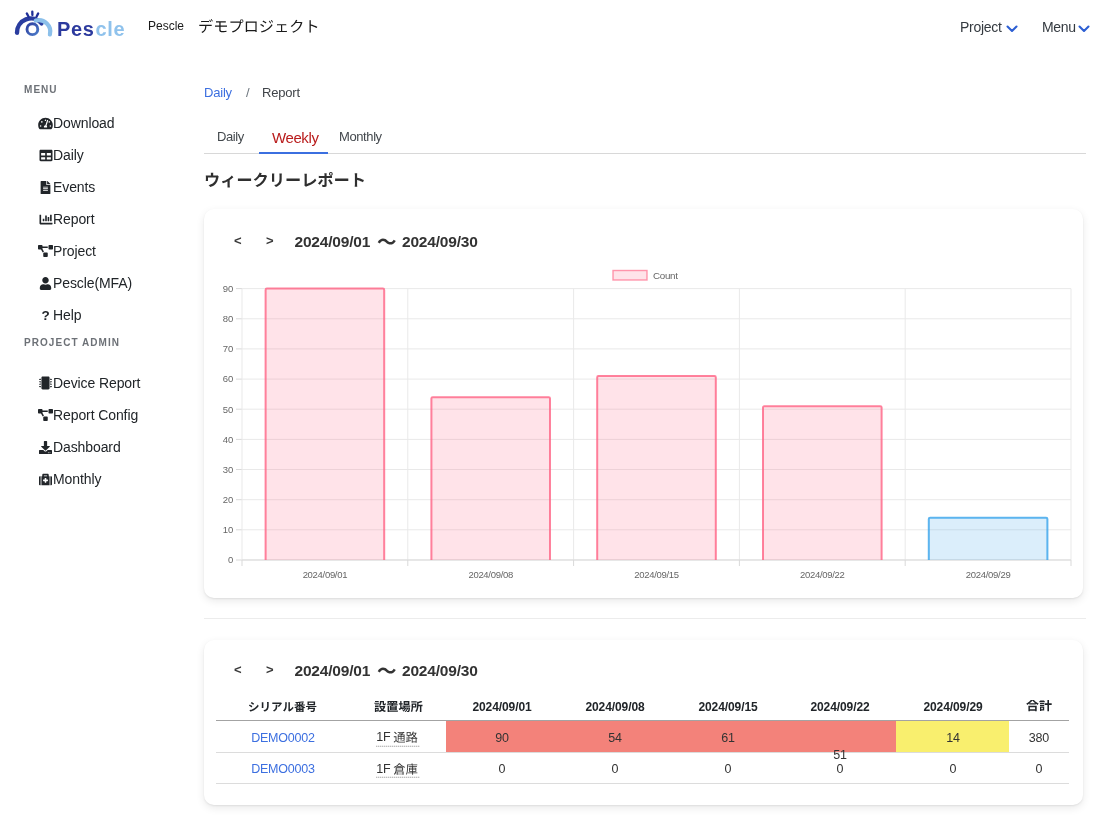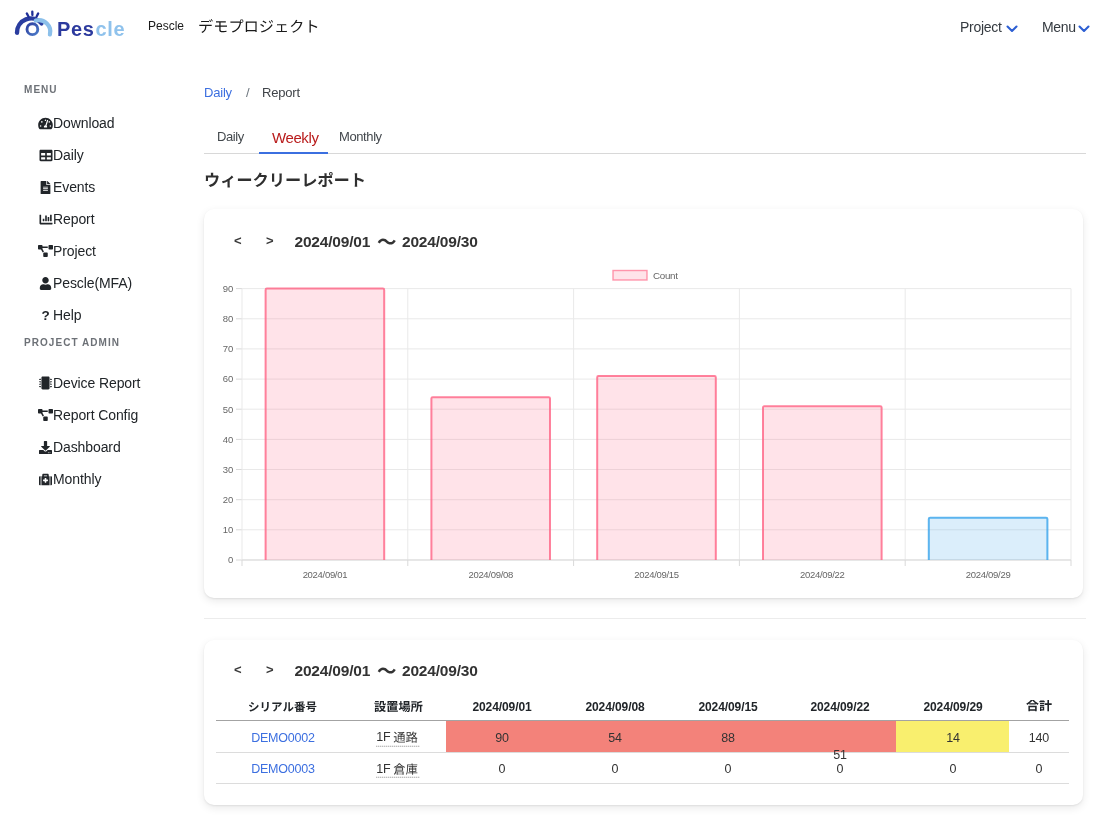--- a/index.html
+++ b/index.html
@@ -247,24 +247,24 @@
       <div class="cc th" style="left:524px;top:67px">2024/09/15</div>
       <div class="cc th" style="left:636px;top:67px">2024/09/22</div>
       <div class="cc th" style="left:749px;top:67px">2024/09/29</div>
 
 <div class="cc link" style="left:79px;top:97.5px">DEMO0002</div>
 <div class="cc" style="left:194px;top:98px"><span style="border-bottom:1px dotted #888;padding-bottom:1.5px;display:inline-flex;align-items:baseline">1F&nbsp;<svg width="26" height="13" viewBox="0 0 26 13" style="align-self:flex-end">
             <path d="M3.2 5.5V9.9H2.3V6.4H0.5V5.5ZM3.2 9.5Q3.6 10.2 4.4 10.5Q5.2 10.8 6.3 10.9Q6.8 10.9 7.5 10.9Q8.3 10.9 9.1 10.9Q9.9 10.9 10.6 10.9Q11.4 10.8 12.0 10.8Q11.9 10.9 11.9 11.1Q11.8 11.2 11.7 11.4Q11.7 11.6 11.7 11.7Q11.1 11.7 10.4 11.8Q9.7 11.8 9.0 11.8Q8.2 11.8 7.5 11.8Q6.8 11.8 6.3 11.7Q5.1 11.7 4.2 11.4Q3.4 11.0 2.8 10.3Q2.3 10.7 1.8 11.1Q1.3 11.5 0.8 11.9L0.4 11.0Q0.8 10.7 1.4 10.3Q1.9 9.9 2.4 9.5ZM0.7 1.5 1.4 0.9Q1.8 1.2 2.2 1.6Q2.6 1.9 2.9 2.3Q3.3 2.6 3.5 2.9L2.8 3.6Q2.6 3.3 2.2 2.9Q1.9 2.5 1.5 2.2Q1.1 1.8 0.7 1.5ZM5.6 2.7 6.2 2.2Q6.8 2.4 7.5 2.7Q8.1 3.0 8.7 3.2Q9.3 3.5 9.8 3.8L9.1 4.4Q8.8 4.1 8.2 3.8Q7.6 3.5 6.9 3.2Q6.2 3.0 5.6 2.7ZM4.5 3.8H10.8V4.5H5.3V10.1H4.5ZM10.4 3.8H11.3V9.2Q11.3 9.6 11.2 9.7Q11.1 9.9 10.9 10.0Q10.6 10.1 10.2 10.1Q9.8 10.2 9.2 10.2Q9.2 10.0 9.1 9.8Q9.0 9.6 8.9 9.4Q9.4 9.4 9.7 9.4Q10.1 9.4 10.2 9.4Q10.3 9.4 10.4 9.4Q10.4 9.3 10.4 9.2ZM4.5 1.2H10.6V1.9H4.5ZM4.9 5.6H10.7V6.2H4.9ZM4.9 7.4H10.7V8.1H4.9ZM7.4 4.1H8.2V10.1H7.4ZM10.3 1.2H10.5L10.7 1.1L11.3 1.6Q10.9 2.0 10.3 2.3Q9.8 2.7 9.2 3.0Q8.6 3.3 8.1 3.6Q8.0 3.5 7.8 3.3Q7.7 3.1 7.6 3.0Q8.1 2.8 8.6 2.6Q9.1 2.3 9.6 2.0Q10.0 1.6 10.3 1.4Z M18.8 10.7H22.9V11.5H18.8ZM19.4 1.9H22.7V2.7H19.4ZM18.5 7.5H23.3V11.9H22.4V8.3H19.3V12.0H18.5ZM22.3 1.9H22.5L22.7 1.9L23.3 2.1Q22.9 3.3 22.3 4.2Q21.8 5.2 21.0 5.9Q20.3 6.7 19.4 7.2Q18.6 7.8 17.7 8.2Q17.6 8.0 17.5 7.8Q17.3 7.6 17.2 7.5Q18.0 7.2 18.8 6.6Q19.6 6.1 20.3 5.4Q21.0 4.7 21.5 3.9Q22.0 3.1 22.3 2.1ZM19.6 0.7 20.5 0.9Q20.2 1.7 19.9 2.5Q19.5 3.3 19.0 3.9Q18.6 4.6 18.0 5.1Q18.0 5.0 17.8 4.9Q17.7 4.8 17.6 4.7Q17.4 4.6 17.3 4.5Q18.1 3.8 18.7 2.8Q19.3 1.8 19.6 0.7ZM19.4 2.4Q19.7 3.1 20.1 3.8Q20.5 4.5 21.2 5.2Q21.8 5.8 22.6 6.4Q23.3 6.9 24.3 7.3Q24.2 7.3 24.1 7.5Q24.0 7.6 23.9 7.8Q23.8 7.9 23.7 8.0Q22.7 7.6 22.0 7.0Q21.2 6.4 20.6 5.7Q20.0 5.0 19.5 4.3Q19.1 3.6 18.8 2.9ZM13.4 6.1H14.2V10.6H13.4ZM14.2 2.0V4.2H16.5V2.0ZM13.4 1.2H17.4V5.0H13.4ZM15.1 4.6H16.0V10.2H15.1ZM12.8 10.5Q13.4 10.4 14.2 10.2Q14.9 10.0 15.8 9.8Q16.7 9.6 17.6 9.4L17.7 10.2Q16.4 10.5 15.2 10.8Q13.9 11.1 12.9 11.4ZM15.4 6.7H17.5V7.6H15.4Z" fill="#333"></path>
           </svg></span></div>
 <div class="cc" style="left:298px;top:97.5px">90</div>
       <div class="cc" style="left:411px;top:97.5px">54</div>
-      <div class="cc" style="left:524px;top:97.5px">88</div>
+      <div class="cc" style="left:524px;top:97.5px">61</div>
       <div class="cc" style="left:636px;top:115px">51</div>
       <div class="cc" style="left:749px;top:97.5px">14</div>
-      <div class="cc" style="left:835px;top:97.5px">140</div>
+      <div class="cc" style="left:835px;top:97.5px">380</div>
 
 <div class="cc link" style="left:79px;top:129px">DEMO0003</div>
 <div class="cc" style="left:194px;top:129.5px"><span style="border-bottom:1px dotted #888;padding-bottom:1.5px;display:inline-flex;align-items:baseline">1F&nbsp;<svg width="26" height="13" viewBox="0 0 26 13" style="align-self:flex-end">
             <path d="M6.1 1.5Q5.6 2.1 4.8 2.7Q3.9 3.4 3.0 4.0Q2.0 4.7 1.0 5.1Q0.9 5.0 0.7 4.8Q0.6 4.5 0.4 4.4Q1.5 3.9 2.5 3.3Q3.5 2.7 4.3 2.0Q5.1 1.3 5.6 0.6H6.5Q7.0 1.2 7.6 1.7Q8.3 2.3 9.0 2.7Q9.7 3.2 10.4 3.6Q11.2 4.0 11.9 4.3Q11.8 4.4 11.6 4.6Q11.4 4.9 11.3 5.0Q10.6 4.7 9.9 4.3Q9.2 3.9 8.5 3.4Q7.8 3.0 7.2 2.5Q6.5 2.0 6.1 1.5ZM3.9 3.2H8.4V3.9H3.9ZM2.9 6.0H9.4V6.6H2.9ZM3.8 10.9H9.9V11.6H3.8ZM2.4 4.6H3.4V6.4Q3.4 7.0 3.3 7.7Q3.2 8.4 3.0 9.2Q2.8 9.9 2.4 10.7Q1.9 11.4 1.3 11.9Q1.2 11.8 1.1 11.7Q1.0 11.6 0.8 11.5Q0.7 11.4 0.6 11.3Q1.2 10.8 1.6 10.1Q1.9 9.5 2.1 8.8Q2.3 8.2 2.4 7.5Q2.4 6.9 2.4 6.3ZM2.9 4.6H9.8V8.0H2.9V7.4H8.9V5.2H2.9ZM3.4 8.7H10.3V12.0H9.3V9.4H4.3V12.0H3.4Z M15.3 3.6H23.7V4.3H15.3ZM14.8 9.7H24.1V10.5H14.8ZM18.9 2.7H19.8V12.0H18.9ZM16.6 7.3V8.2H22.2V7.3ZM16.6 5.8V6.7H22.2V5.8ZM15.8 5.1H23.0V8.9H15.8ZM18.3 0.7H19.3V2.2H18.3ZM14.2 1.8H24.0V2.6H14.2ZM13.8 1.8H14.6V5.6Q14.6 6.3 14.6 7.1Q14.5 8.0 14.4 8.8Q14.3 9.7 14.1 10.5Q13.8 11.3 13.4 12.0Q13.3 11.9 13.2 11.8Q13.1 11.7 12.9 11.6Q12.8 11.5 12.7 11.5Q13.1 10.8 13.3 10.1Q13.5 9.4 13.6 8.6Q13.7 7.8 13.7 7.0Q13.8 6.3 13.8 5.6Z" fill="#333"></path>
           </svg></span></div>
 <div class="cc" style="left:298px;top:129px">0</div>
       <div class="cc" style="left:411px;top:129px">0</div>
       <div class="cc" style="left:524px;top:129px">0</div>
       <div class="cc" style="left:636px;top:129px">0</div>
       <div class="cc" style="left:749px;top:129px">0</div>

